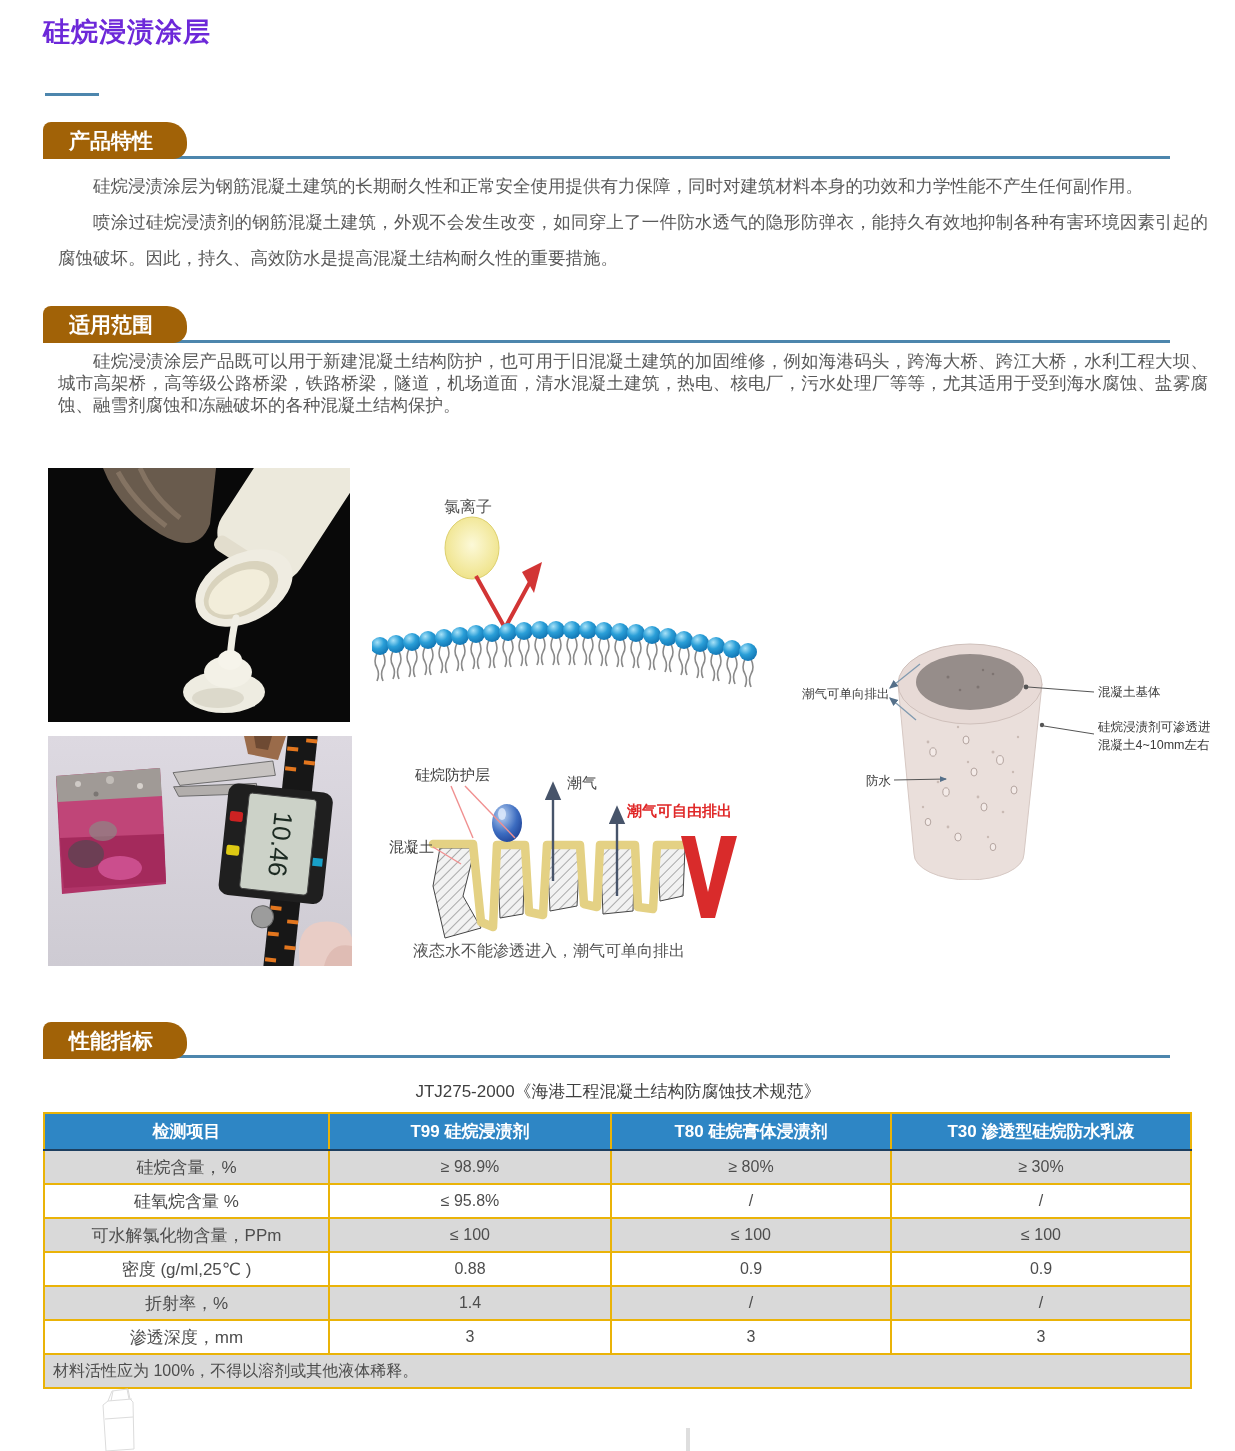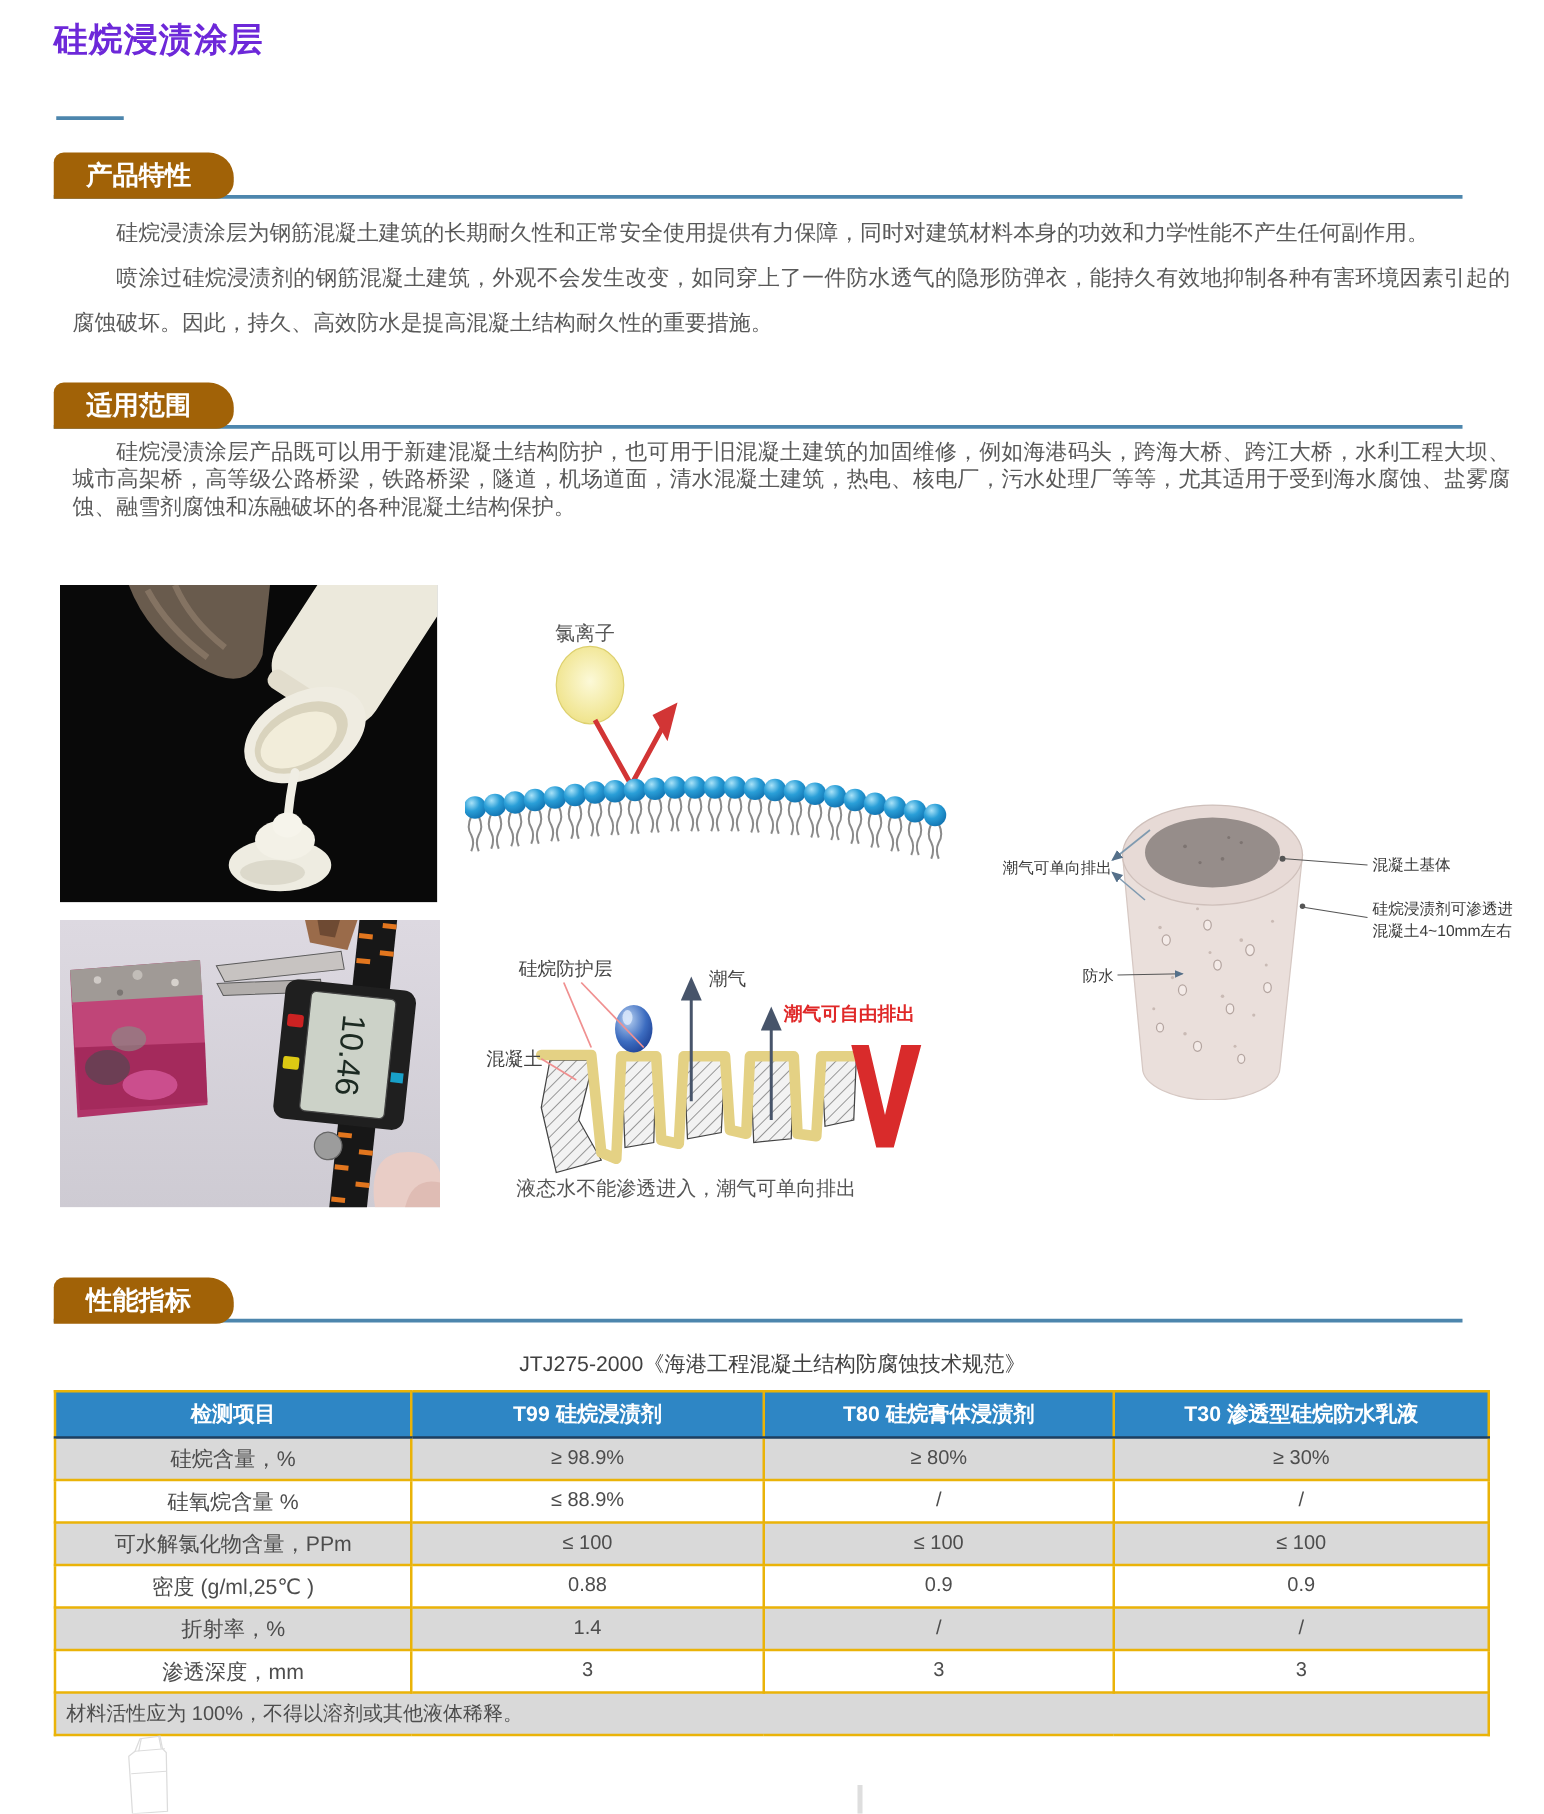--- a/index.html
+++ b/index.html
@@ -313,21 +313,21 @@
   </thead>
   <tbody>
     <tr class="g">
       <td class="item">硅烷含量，%</td>
       <td>≥ 98.9%</td>
       <td>≥ 80%</td>
       <td>≥ 30%</td>
     </tr>
     <tr class="w">
       <td class="item">硅氧烷含量 %</td>
-      <td>≤ 88.9%</td>
+      <td>≤ 95.8%</td>
       <td>/</td>
       <td>/</td>
     </tr>
     <tr class="g">
       <td class="item">可水解氯化物含量，PPm</td>
       <td>≤ 100</td>
       <td>≤ 100</td>
       <td>≤ 100</td>
     </tr>
     <tr class="w">

